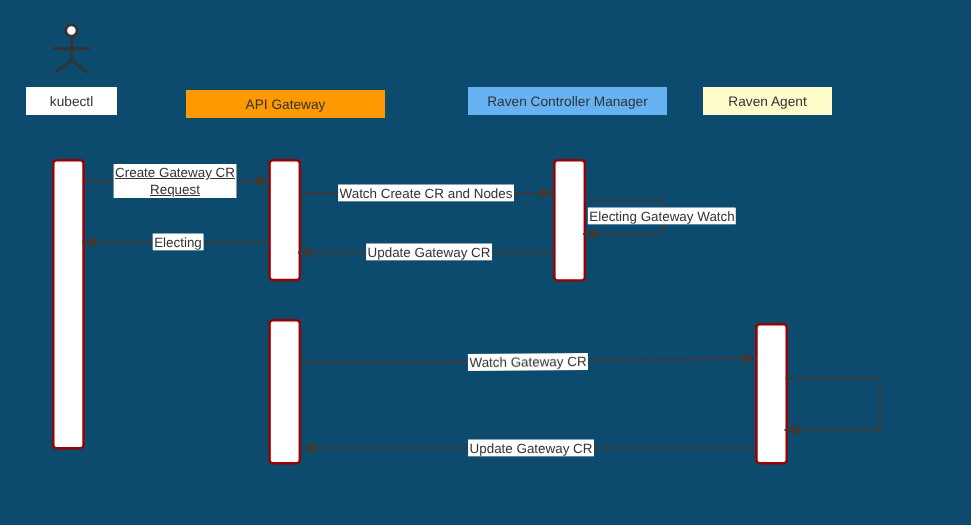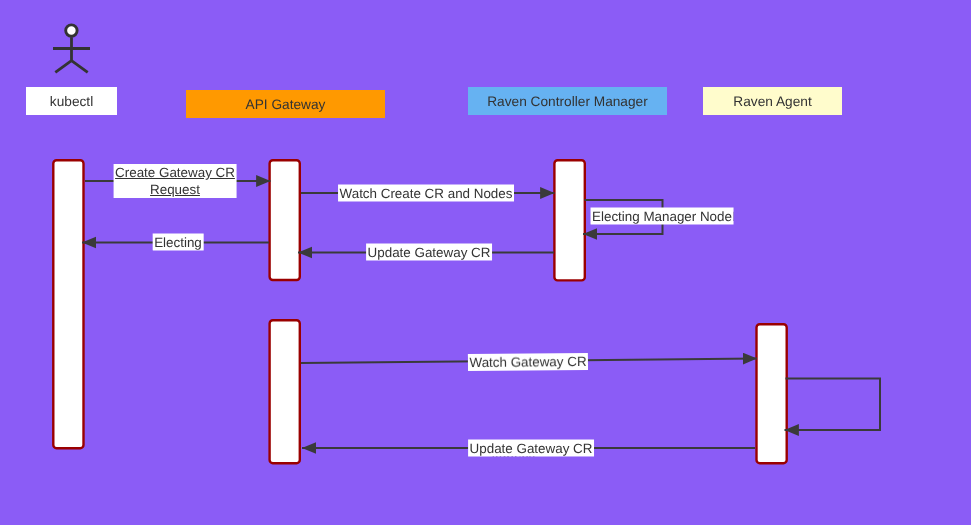--- a/index.html
+++ b/index.html
@@ -1,18 +1,18 @@
 <!DOCTYPE html>
 <html><head>
 <meta charset="utf-8">
 <title>Raven Gateway Sequence Diagram</title>
 <style>
   html, body { margin:0; padding:0; background:#000000; }
   #page {
-    position:relative; width:971px; height:525px; background:#8b5cf6;
+    position:relative; width:971px; height:525px; background:#0c4a6e;
     overflow:hidden; font-family:"Liberation Sans", sans-serif;
     -webkit-font-smoothing:antialiased; text-rendering:geometricPrecision;
   }
   #canvas { position:absolute; left:0; top:0; width:971px; height:525px; }
   .hdr-box {
     will-change:transform; position:absolute; box-sizing:border-box; display:flex;
     align-items:center; justify-content:center;
     font-size:13.7px; color:#333333; line-height:1; padding-top:1.5px;
   }
   .msg-label {
@@ -68,30 +68,30 @@
   </div>
 
   <div class="hdr-box" style="left: 186px; top: 90px; width: 199px; height: 28px; background: rgb(255, 153, 0); color: rgb(51, 51, 51);">
     <span>API Gateway</span>
   </div>
 
   <div class="hdr-box" style="left: 468px; top: 87px; width: 199px; height: 28px; background: rgb(102, 178, 242); color: rgb(51, 51, 51); text-align: right;">
     <span>Raven Controller Manager</span>
   </div>
 
-  <div class="hdr-box" style="left: 703px; top: 87px; width: 139px; height: 28px; background: rgb(255, 252, 204); color: rgb(51, 51, 51);">
+  <div class="hdr-box" style="left: 703px; top: 87px; width: 129px; height: 28px; background: rgb(255, 252, 204); color: rgb(51, 51, 51);">
     <span>Raven Agent</span>
   </div>
 
   <div class="msg-label" style="left:174.5px; top:180.5px;text-decoration:underline;"><span>Create Gateway CR</span>
 <span>Request</span></div>
 
   <div class="msg-label" style="left:426px; top:192.8px;"><span>Watch Create CR and Nodes</span></div>
 
-  <div class="msg-label" style="left:661.8px; top:216.3px;"><span>Electing Manager Node</span></div>
+  <div class="msg-label" style="left:661.8px; top:216.3px;"><span>Electing Gateway Watch</span></div>
 
   <div class="msg-label" style="left:429px; top:252.3px;"><span>Update Gateway CR</span></div>
 
   <div class="msg-label" style="left:177.9px; top:241.7px;"><span>Electing</span></div>
 
   <div class="msg-label" style="left:527.5px; top:361.8px; transform:translate(-50%,-50%) rotate(-0.57deg);"><span>Watch Gateway CR</span></div>
 
 
   <div class="msg-label" style="left:531px; top:447.8px;"><span>Update Gateway CR</span></div>
 

